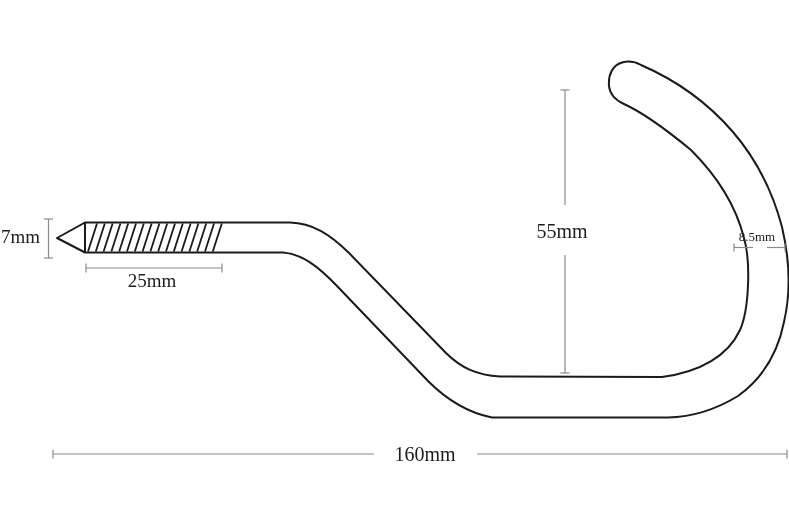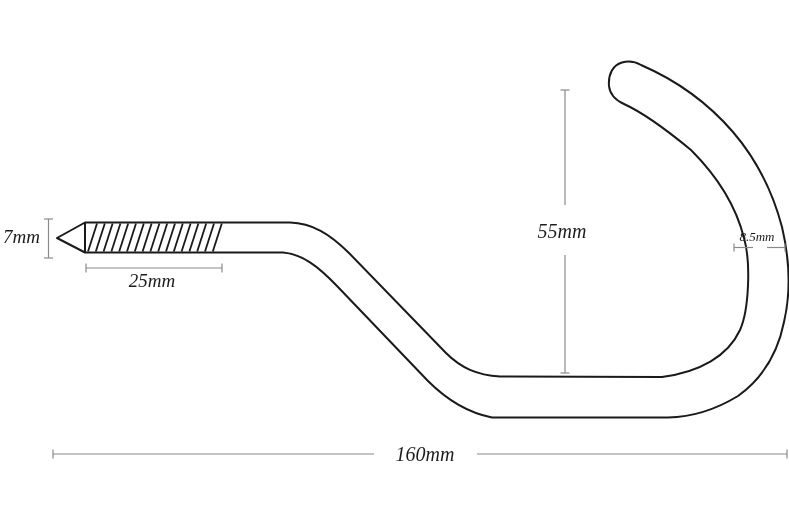--- a/index.html
+++ b/index.html
@@ -8,21 +8,20 @@
     background: #ffffff;
     width: 789px;
     height: 520px;
     overflow: hidden;
   }
   .stage {
     position: relative;
     width: 789px;
     height: 448px;
     background: #ffffff;
-    font-style: italic;
   }
   svg { display: block; }
   .outline {
     fill: #ffffff;
     stroke: #1a1a1a;
     stroke-width: 2;
     stroke-linejoin: round;
     stroke-linecap: round;
   }
   .hatch {

